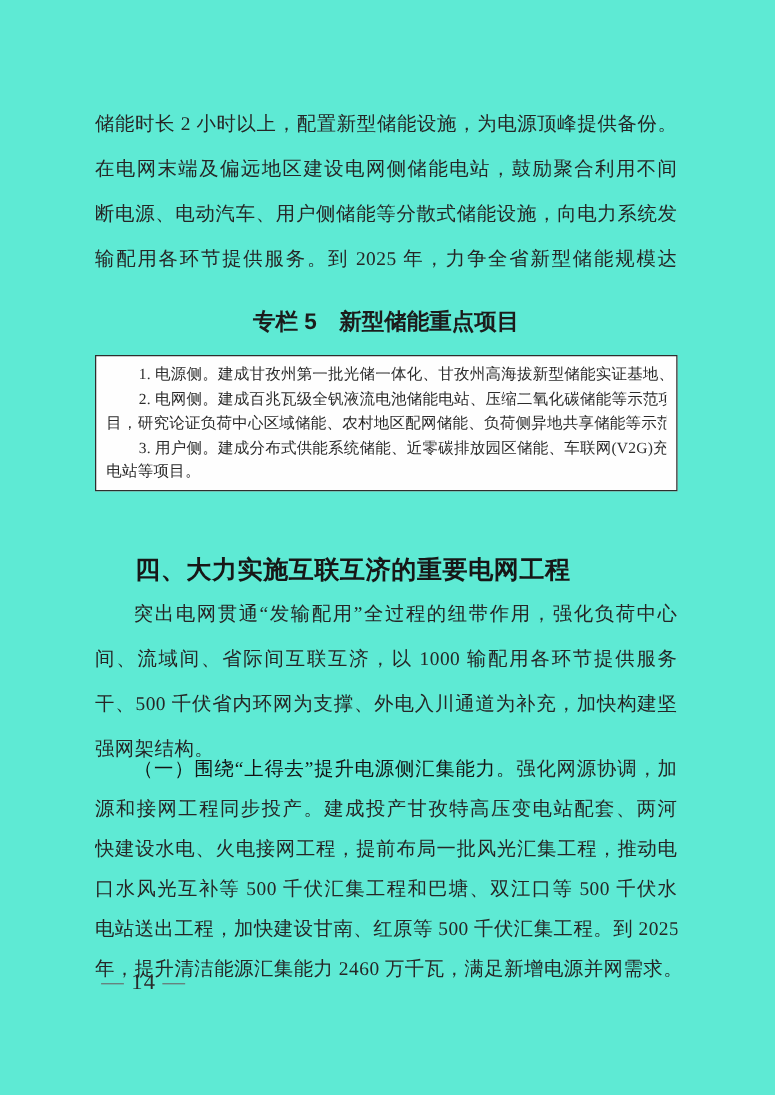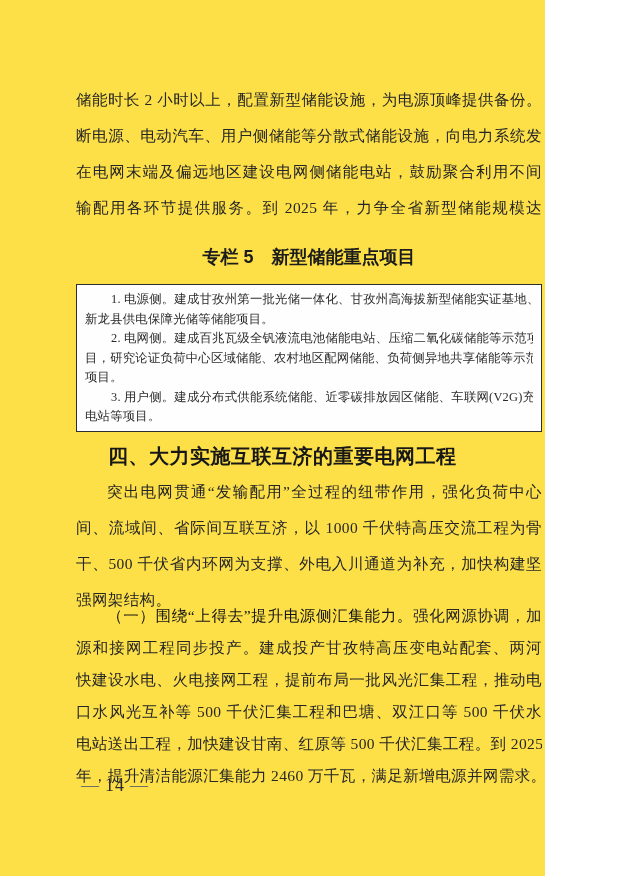--- a/index.html
+++ b/index.html
@@ -2,23 +2,23 @@
 <html><head>
 <meta charset="utf-8">
 <style>
   html, body {
     margin: 0;
     padding: 0;
     background: #ffffff;
   }
   .page {
     position: relative;
-    width: 545px;
+    width: 620px;
     height: 876px;
-    background: #fde047;
+    background: #5eead4;
     font-family: "Liberation Serif", "DejaVu Serif", serif;
     color: #262626;
     overflow: hidden;
   }
   .content {
     position: absolute;
     left: 76px;
     top: 0;
     width: 466px;
   }
@@ -117,42 +117,40 @@
 </style>
 </head>
 <body>
 
 <div class="page">
 
   <div class="content">
 
     <div class="block intro">
       <div class="bline">储能时长 2 小时以上，配置新型储能设施，为电源顶峰提供备份。</div>
+      <div class="bline">在电网末端及偏远地区建设电网侧储能电站，鼓励聚合利用不间</div>
       <div class="bline">断电源、电动汽车、用户侧储能等分散式储能设施，向电力系统发</div>
-      <div class="bline">在电网末端及偏远地区建设电网侧储能电站，鼓励聚合利用不间</div>
       <div class="bline">输配用各环节提供服务。到 2025 年，力争全省新型储能规模达</div>
     </div>
 
     <div class="block box-title">专栏 5　新型储能重点项目</div>
 
     <div class="block project-box">
       <div class="xline xindent">1. 电源侧。建成甘孜州第一批光储一体化、甘孜州高海拔新型储能实证基地、</div>
-      <div class="xline last">新龙县供电保障光储等储能项目。</div>
       <div class="xline xindent">2. 电网侧。建成百兆瓦级全钒液流电池储能电站、压缩二氧化碳储能等示范项</div>
       <div class="xline">目，研究论证负荷中心区域储能、农村地区配网储能、负荷侧异地共享储能等示范</div>
-      <div class="xline last">项目。</div>
       <div class="xline xindent">3. 用户侧。建成分布式供能系统储能、近零碳排放园区储能、车联网(V2G)充</div>
       <div class="xline last">电站等项目。</div>
     </div>
 
     <div class="block section-heading">四、大力实施互联互济的重要电网工程</div>
 
     <div class="block overview">
       <div class="bline indent2">突出电网贯通“发输配用”全过程的纽带作用，强化负荷中心</div>
-      <div class="bline">间、流域间、省际间互联互济，以 1000 千伏特高压交流工程为骨</div>
+      <div class="bline">间、流域间、省际间互联互济，以 1000 输配用各环节提供服务</div>
       <div class="bline">干、500 千伏省内环网为支撑、外电入川通道为补充，加快构建坚</div>
       <div class="bline last">强网架结构。</div>
     </div>
 
     <div class="block item-para">
       <div class="bline indent2">
         <span class="lead-bold">（一）围绕“上得去”提升电源侧汇集能力。</span><span>强化网源协调，加</span>
       </div>
       <div class="bline">源和接网工程同步投产。建成投产甘孜特高压变电站配套、两河</div>
       <div class="bline">快建设水电、火电接网工程，提前布局一批风光汇集工程，推动电</div>

